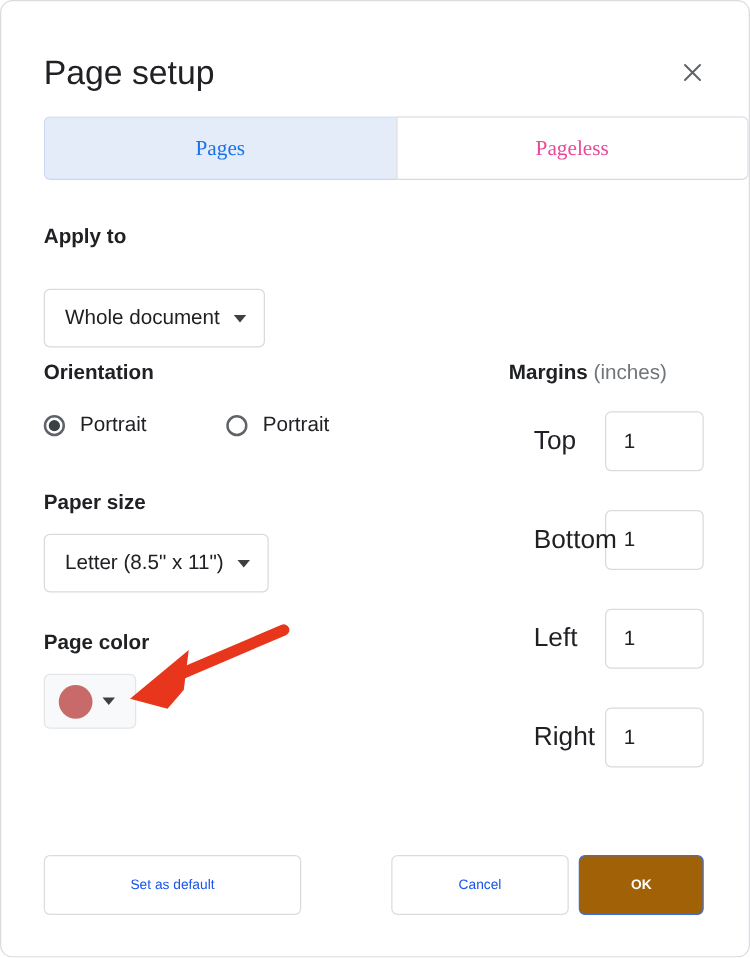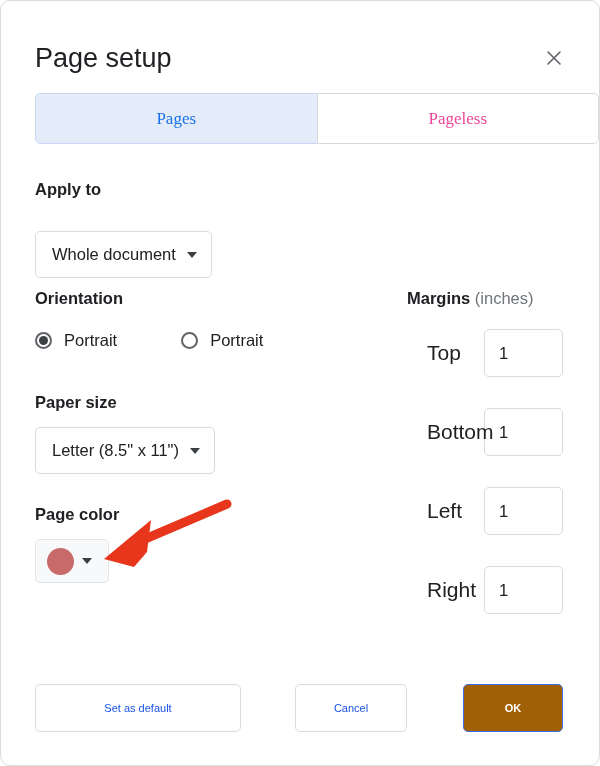--- a/index.html
+++ b/index.html
@@ -337,21 +337,21 @@
   </div>
 
   <div class="margin-row" style="top:565px;">
     <span class="margin-label">Right</span>
     <input class="margin-input" type="text" value="1" style="">
   </div>
 
   <div class="btn btn-outline" style="left:34px; top:683px; width:206px;">
     <span>Set as default</span>
   </div>
-  <div class="btn btn-outline" style="left:294px; top:683px; width:112px;">
+  <div class="btn btn-outline" style="left:312px; top:683px; width:142px;">
     <span>Cancel</span>
   </div>
   <div class="btn btn-primary" style="left:462px; top:683px; width:100px;">
     <span>OK</span>
   </div>
 
   <svg class="annotation" viewBox="0 0 600 766">
     <g id="arrow-group">
       <line x1="226" y1="503" x2="137" y2="541" stroke="#e8361c" stroke-width="9" stroke-linecap="round"></line>
       <polygon points="103,558 150,519 146,551 127,558" fill="#e8361c"></polygon>

